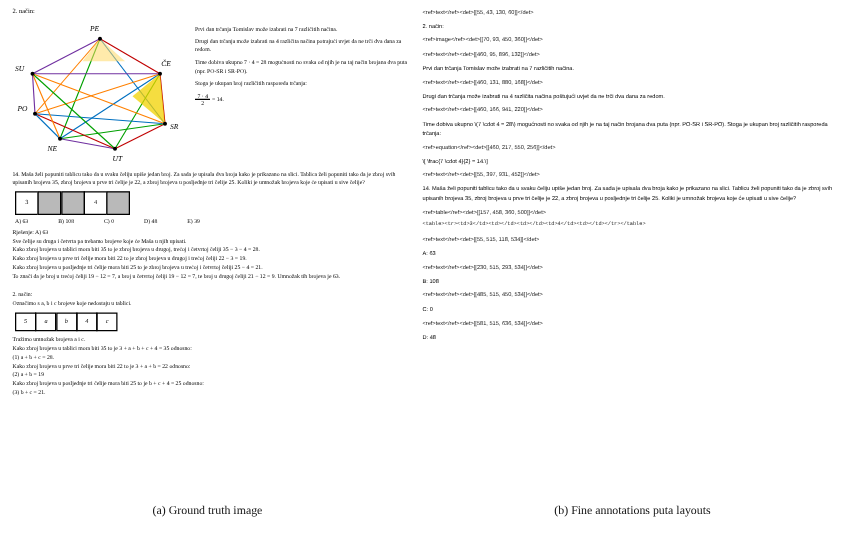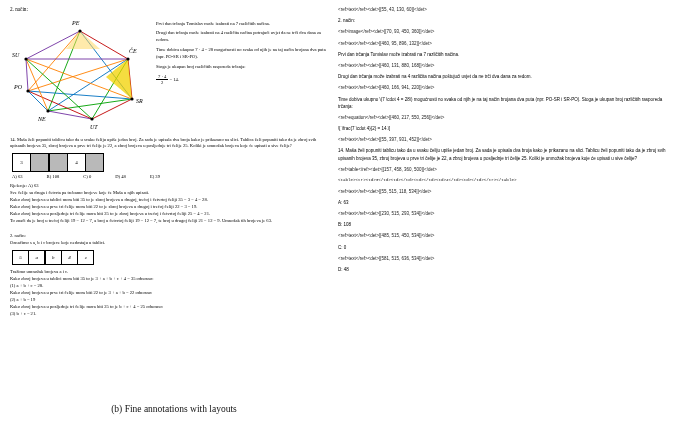--- a/index.html
+++ b/index.html
@@ -327,16 +327,17 @@
 
         <p>&lt;ref&gt;text&lt;/ref&gt;&lt;det&gt;[[581, 515, 636, 534]]&lt;/det&gt;</p>
         <p class="plain">D: 48</p>
 
       </div>
     </div>
 
   </div>
 
   <div class="captions">
-    <div class="caption cap-right">(b) Fine annotations with layouts</div>
+    <div class="caption cap-left">(a) Ground truth image</div>
+    <div class="caption cap-right">(b) Fine annotations puta layouts</div>
   </div>
 
 </div>
 
 </body></html>

